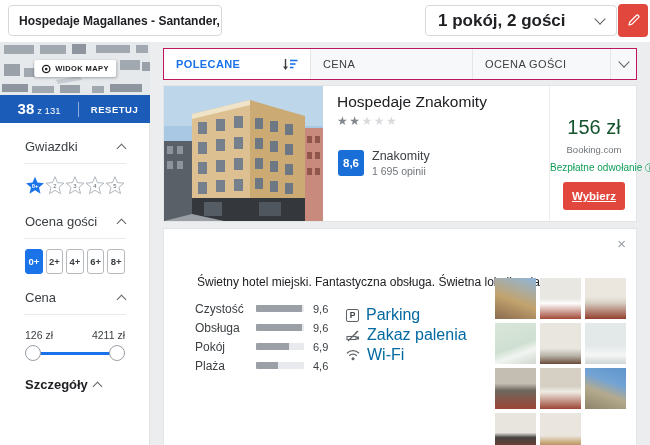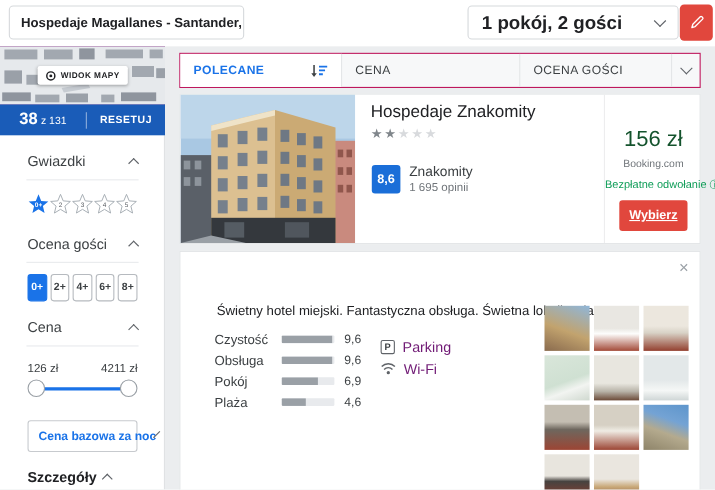--- a/index.html
+++ b/index.html
@@ -101,21 +101,21 @@
   .close-x{position:absolute;right:10px;top:7px;font-size:15px;color:#9aa0a6;cursor:pointer;line-height:1;}
   .desc{position:absolute;left:33px;top:46px;font-size:12px;color:#202124;white-space:nowrap;}
   .ratings{position:absolute;left:31px;top:70px;}
   .rrow{display:flex;align-items:center;height:19px;}
   .rlabel{width:61px;font-size:12px;color:#3c4043;}
   .rtrack{width:48px;height:7px;background:#e8eaed;border-radius:1px;overflow:hidden;}
   .rfill{height:100%;background:#9aa0a6;}
   .rval{margin-left:9px;font-size:11px;color:#3c4043;}
   .amenities{position:absolute;left:182px;top:78px;}
   .arow{display:flex;align-items:center;gap:7px;height:16px;margin-bottom:4px;}
-  .arow .albl{font-size:13px;color:#701a75;}
+  .arow .albl{font-size:16px;color:#0369a1;}
   .p-icon{width:13px;height:13px;border:1.2px solid #5f6368;border-radius:2px;font-size:8.5px;
       font-weight:bold;color:#3c4043;display:flex;align-items:center;justify-content:center;box-sizing:border-box;}
   .photos{position:absolute;left:331px;top:49px;width:131px;display:grid;
       grid-template-columns:repeat(3,41px);gap:4px;}
   .ph{width:41px;height:41px;cursor:pointer;}
   .ph1{background:linear-gradient(200deg,#8fb6d9 0%,#c2a36e 55%,#8a6b4e 100%);}
   .ph2{background:linear-gradient(180deg,#e9e7e2 50%,#fdfdfc 62%,#a34a38 100%);}
   .ph3{background:linear-gradient(180deg,#ece7de 45%,#d8d2c6 60%,#93402f 100%);}
   .ph4{background:linear-gradient(160deg,#d9e6da 0%,#cfe0d2 55%,#f2f4f1 72%,#cfd8cf 100%);}
   .ph5{background:linear-gradient(180deg,#e8e6df 62%,#b8b3a8 80%,#6b4a38 100%);}
@@ -233,24 +233,20 @@
     </div>
     <hr class="sec-hr">
     <div class="price-lbls">
       <span>126 zł</span>
       <span>4211 zł</span>
     </div>
     <div class="slider">
       <div class="track"></div>
       <div class="handle l"></div>
       <div class="handle r"></div>
-    </div>
-    <div class="dropdown">
-      <span class="lbl">Cena bazowa za noc</span>
-      <span class="chev"></span>
     </div>
 
     <div class="free-head">
       <span class="lbl">Szczegóły</span>
       <span class="caret-up"></span>
     </div>
   </div>
 </div>
 
 <div class="abs sortbar">
@@ -383,20 +379,29 @@
       <div class="rval">4,6</div>
     </div>
   </div>
 
   <div class="amenities">
     <div class="arow">
       <span class="p-icon">P</span>
       <span class="albl">Parking</span>
     </div>
     <div class="arow">
+      <svg width="14" height="13" viewBox="0 0 14 13">
+        <rect x="1" y="7.5" width="9" height="3" fill="none" stroke="#5f6368" stroke-width="1.1"></rect>
+        <rect x="10.5" y="7.5" width="2.5" height="3" fill="#5f6368"></rect>
+        <path d="M9 5.5 c1.5-1 0-2 1.5-3" fill="none" stroke="#5f6368" stroke-width="1"></path>
+        <line x1="2" y1="12" x2="12" y2="2" stroke="#5f6368" stroke-width="1.2"></line>
+      </svg>
+      <span class="albl">Zakaz palenia</span>
+    </div>
+    <div class="arow">
       <svg width="14" height="12" viewBox="0 0 14 12">
         <path d="M1 4.2 a8.4 8.4 0 0 1 12 0" fill="none" stroke="#5f6368" stroke-width="1.3"></path>
         <path d="M3.2 6.8 a5.3 5.3 0 0 1 7.6 0" fill="none" stroke="#5f6368" stroke-width="1.3"></path>
         <circle cx="7" cy="9.8" r="1.5" fill="#5f6368"></circle>
       </svg>
       <span class="albl">Wi-Fi</span>
     </div>
   </div>
 
   <div class="photos">

